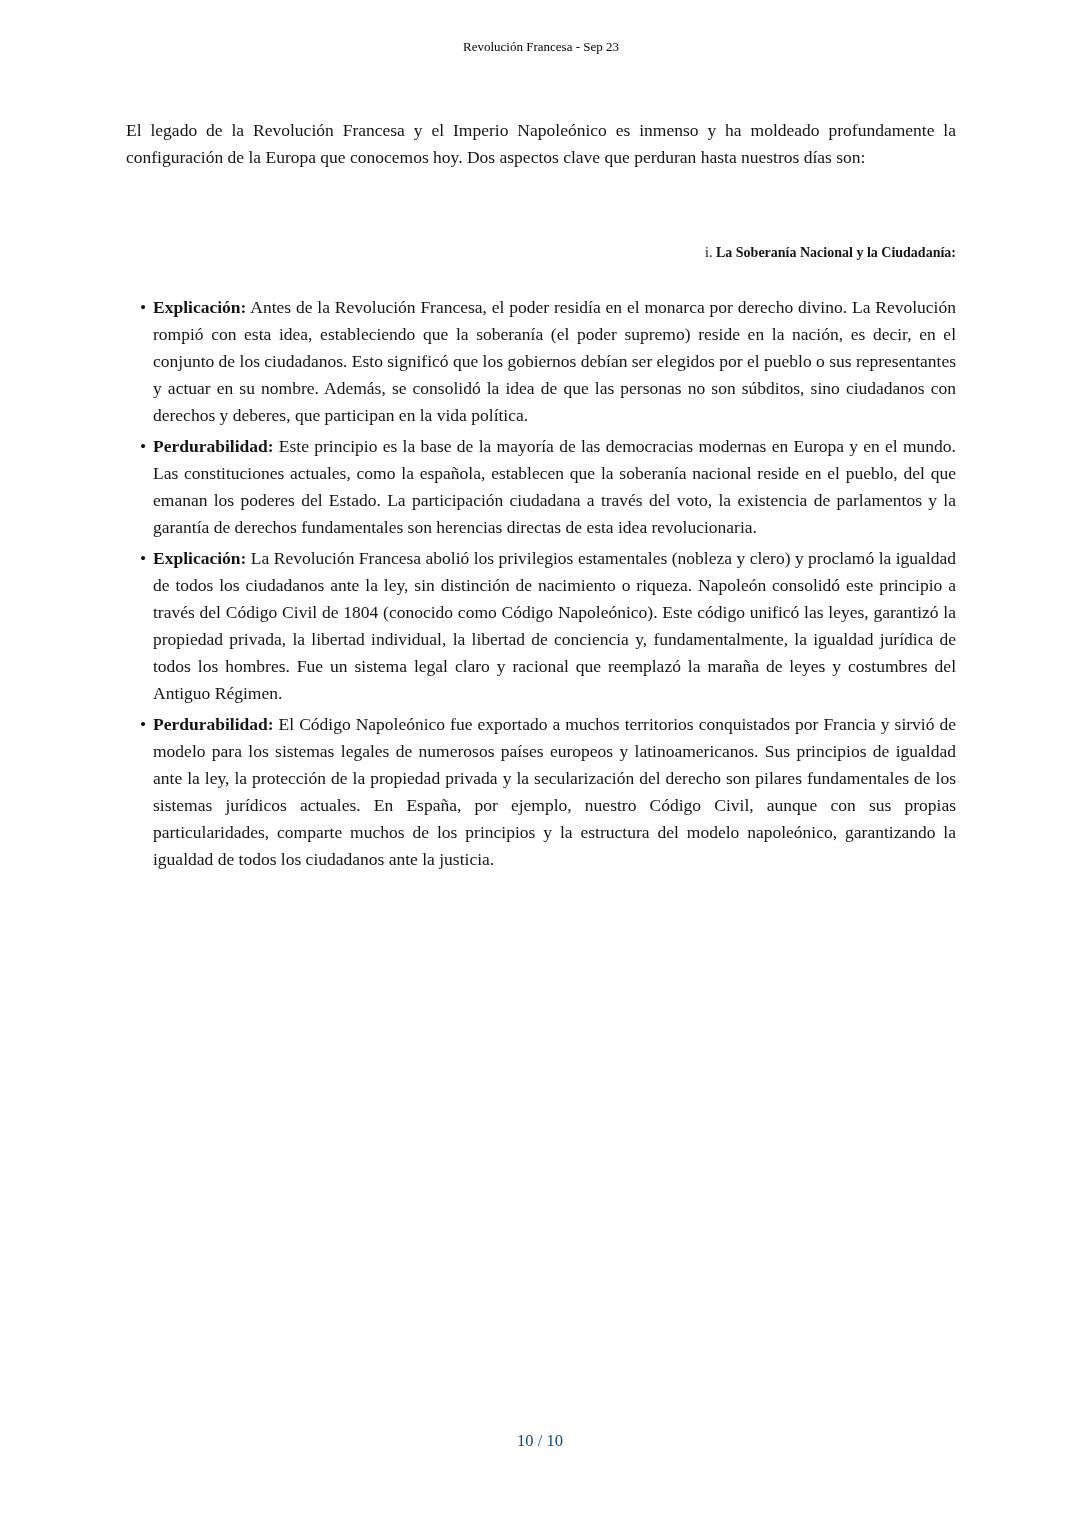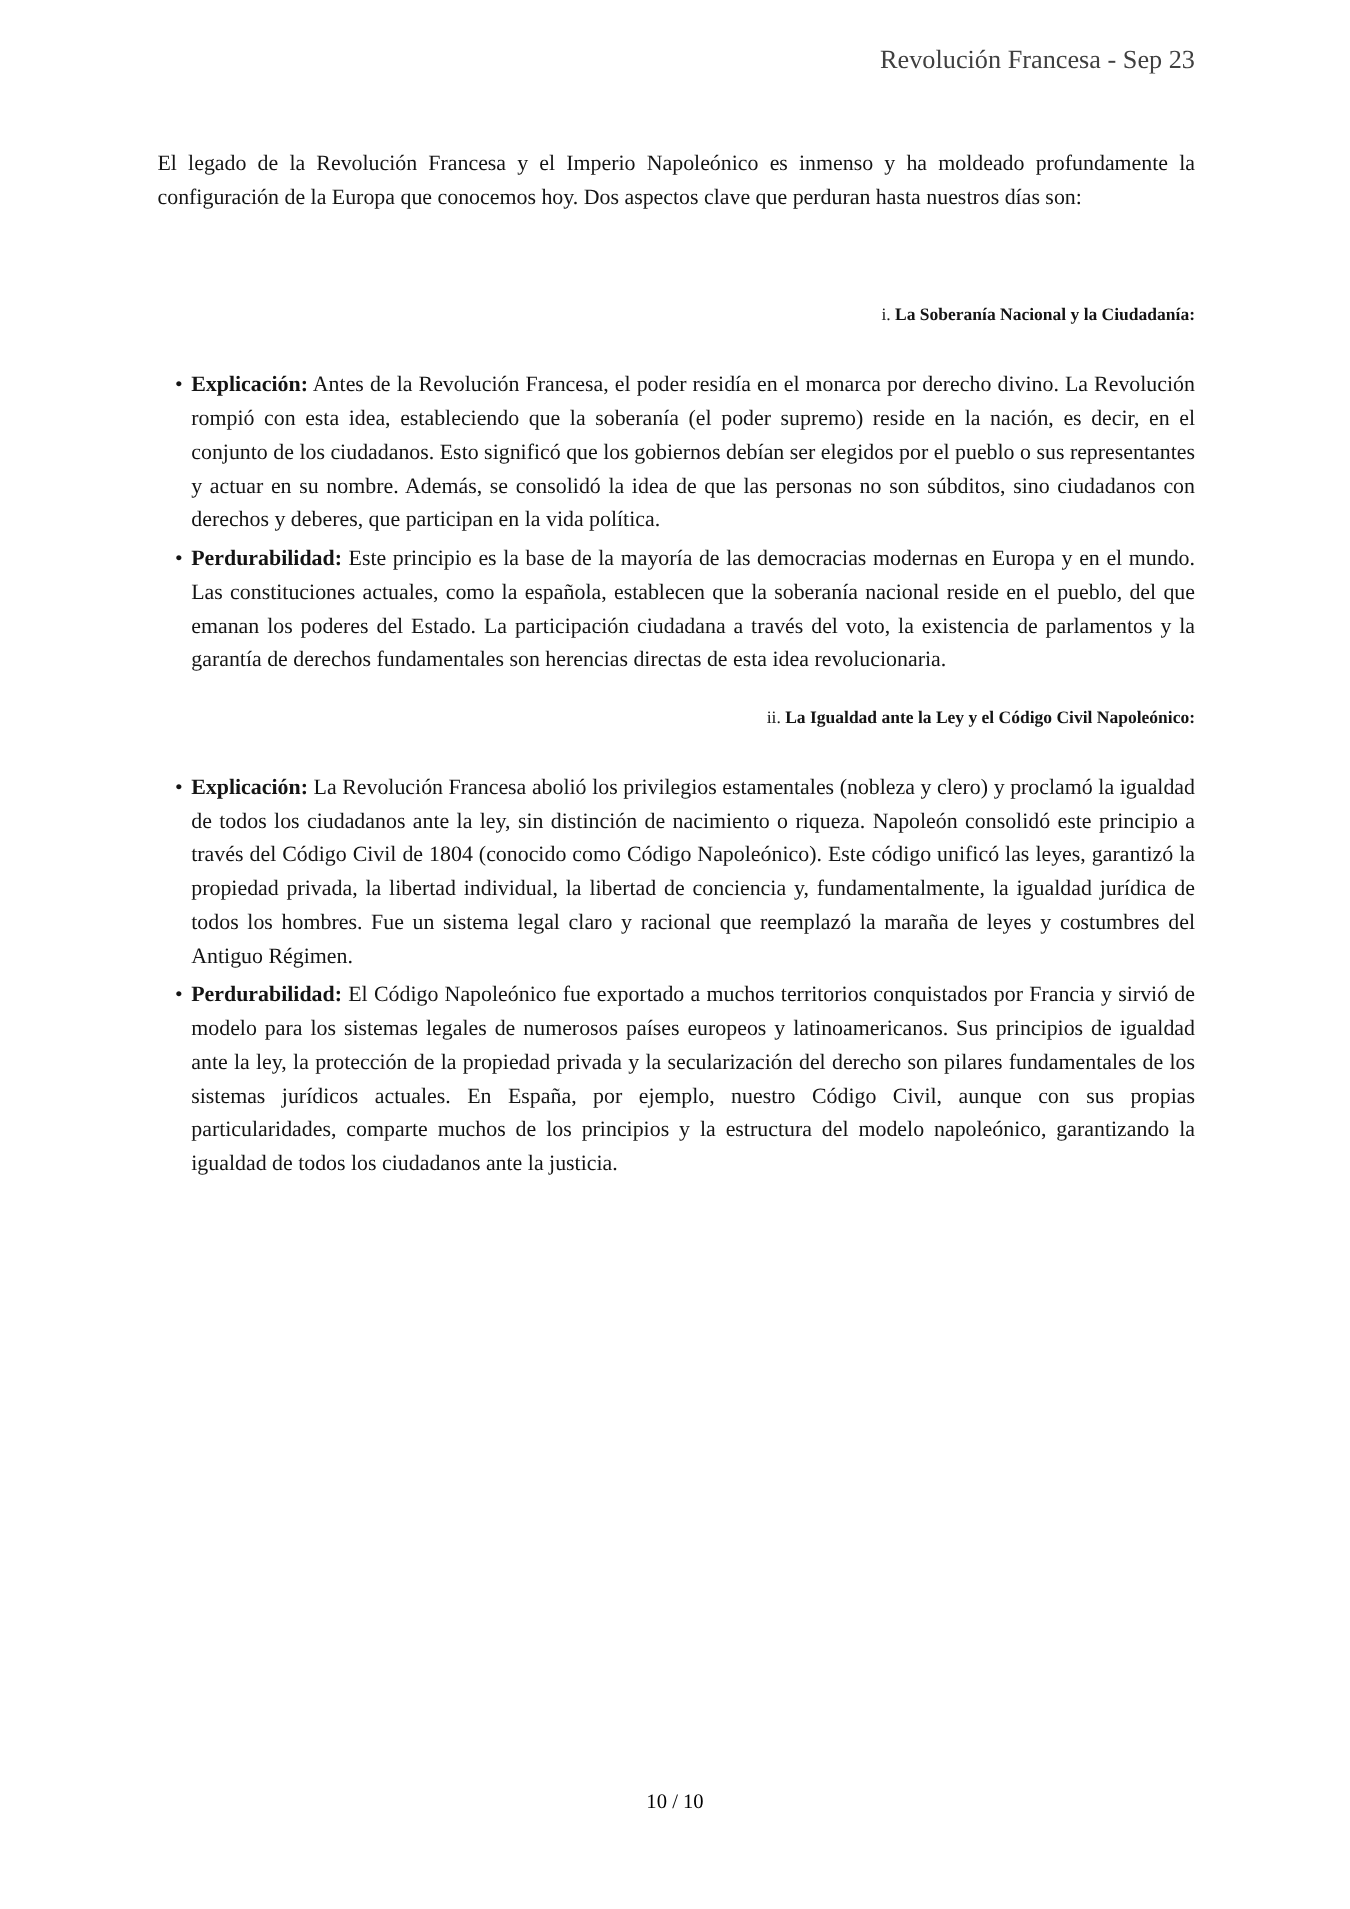--- a/index.html
+++ b/index.html
@@ -10,24 +10,24 @@
     background: #ffffff;
     color: #141414;
     font-family: "Liberation Serif", "DejaVu Serif", serif;
     overflow: hidden;
   }
   .header {
     position: absolute;
     top: 36px;
     left: 126px;
     width: 830px;
-    text-align: right;
-    font-size: 21px;
+    text-align: center;
+    font-size: 13px;
     line-height: 22px;
-    color: #404040;
+    color: #000000;
   }
   .content {
     position: absolute;
     top: 117px;
     left: 126px;
     width: 830px;
     font-size: 17.5px;
     line-height: 27px;
     font-family: Liberation Serif, serif;
   }
@@ -61,21 +61,21 @@
   }
   .bullet-label { font-weight: bold; }
   .footer {
     position: absolute;
     top: 1428px;
     left: 0;
     width: 1080px;
     text-align: center;
     font-size: 16.5px;
     line-height: 25px;
-    color: #000000;
+    color: #0c4a6e;
   }
 </style>
 </head>
 <body>
 
 <div class="page">
 
   <div class="header">
     <span>Revolución Francesa - Sep 23</span>
   </div>
@@ -91,21 +91,20 @@
         <li class="bullet-item">
           <span class="bullet-marker">•</span><span class="bullet-label">Explicación:</span> <span>Antes de la Revolución Francesa, el poder residía en el monarca por derecho divino. La Revolución rompió con esta idea, estableciendo que la soberanía (el poder supremo) reside en la nación, es decir, en el conjunto de los ciudadanos. Esto significó que los gobiernos debían ser elegidos por el pueblo o sus representantes y actuar en su nombre. Además, se consolidó la idea de que las personas no son súbditos, sino ciudadanos con derechos y deberes, que participan en la vida política.</span>
         </li>
         <li class="bullet-item">
           <span class="bullet-marker">•</span><span class="bullet-label">Perdurabilidad:</span> <span>Este principio es la base de la mayoría de las democracias modernas en Europa y en el mundo. Las constituciones actuales, como la española, establecen que la soberanía nacional reside en el pueblo, del que emanan los poderes del Estado. La participación ciudadana a través del voto, la existencia de parlamentos y la garantía de derechos fundamentales son herencias directas de esta idea revolucionaria.</span>
         </li>
       </ul>
     </div>
 
     <div>
-      <h2 class="section-heading s2"><span class="sec-num">ii.</span> <span class="sec-title">La Igualdad ante la Ley y el Código Civil Napoleónico:</span></h2>
 
       <ul class="bullet-list">
         <li class="bullet-item">
           <span class="bullet-marker">•</span><span class="bullet-label">Explicación:</span> <span>La Revolución Francesa abolió los privilegios estamentales (nobleza y clero) y proclamó la igualdad de todos los ciudadanos ante la ley, sin distinción de nacimiento o riqueza. Napoleón consolidó este principio a través del Código Civil de 1804 (conocido como Código Napoleónico). Este código unificó las leyes, garantizó la propiedad privada, la libertad individual, la libertad de conciencia y, fundamentalmente, la igualdad jurídica de todos los hombres. Fue un sistema legal claro y racional que reemplazó la maraña de leyes y costumbres del Antiguo Régimen.</span>
         </li>
         <li class="bullet-item">
           <span class="bullet-marker">•</span><span class="bullet-label">Perdurabilidad:</span> <span>El Código Napoleónico fue exportado a muchos territorios conquistados por Francia y sirvió de modelo para los sistemas legales de numerosos países europeos y latinoamericanos. Sus principios de igualdad ante la ley, la protección de la propiedad privada y la secularización del derecho son pilares fundamentales de los sistemas jurídicos actuales. En España, por ejemplo, nuestro Código Civil, aunque con sus propias particularidades, comparte muchos de los principios y la estructura del modelo napoleónico, garantizando la igualdad de todos los ciudadanos ante la justicia.</span>
         </li>
       </ul>
     </div>

